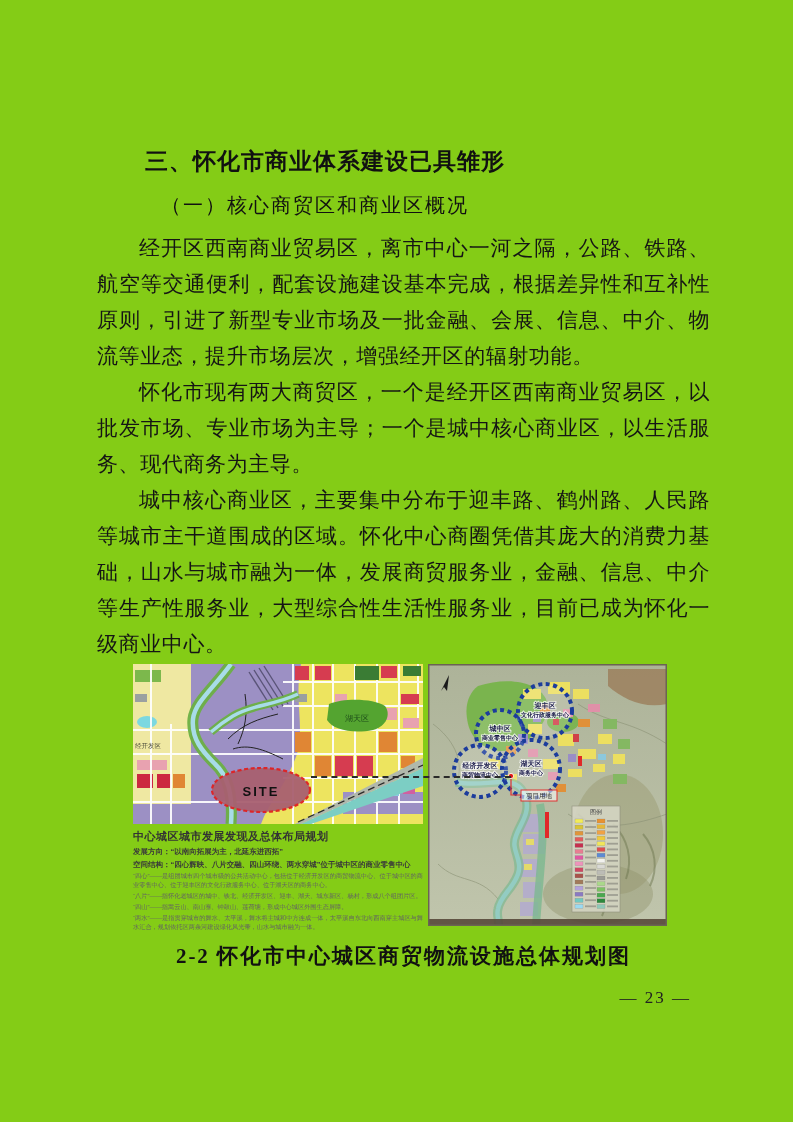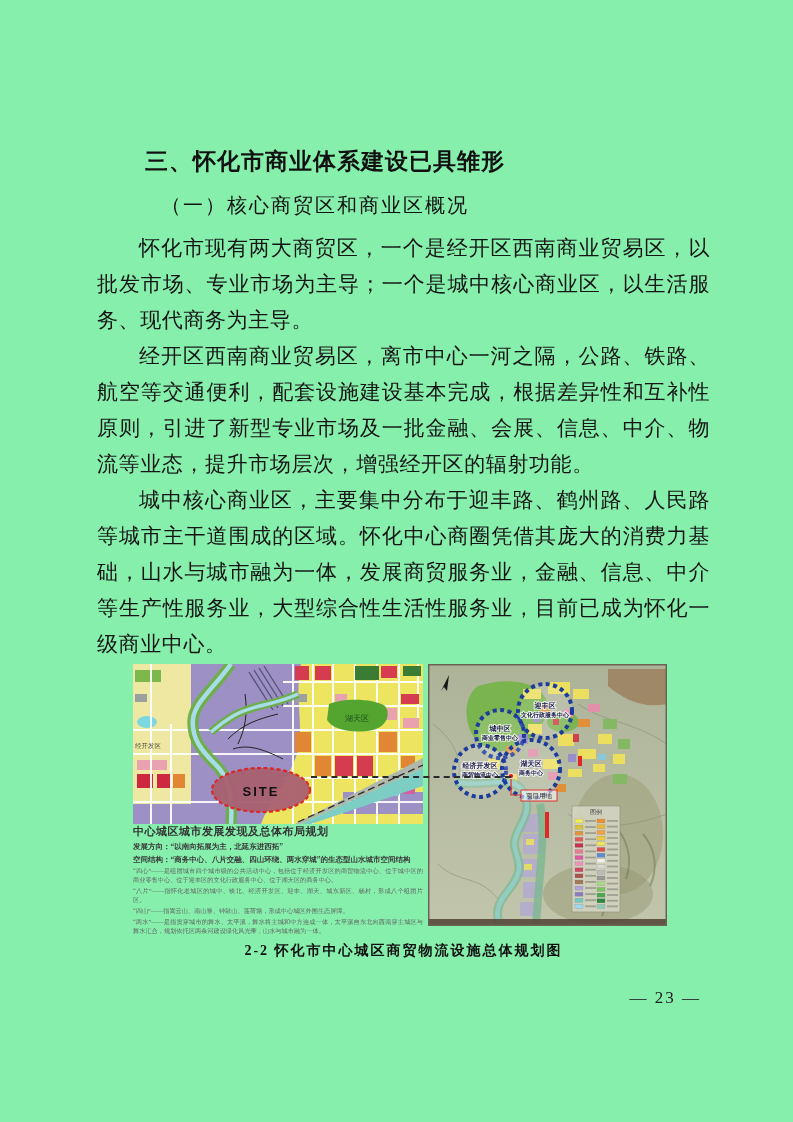--- a/index.html
+++ b/index.html
@@ -1,52 +1,52 @@
 <!DOCTYPE html>
 <html><head>
 <meta charset="utf-8">
 <style>
   html,body{margin:0;padding:0;background:#ffffff;}
-  .page{position:relative;width:793px;height:1122px;background:#86efac;overflow:hidden;
+  .page{position:relative;width:793px;height:1122px;background:#84cc16;overflow:hidden;
         font-family:"Liberation Serif","DejaVu Serif",serif;color:#1a1a1a;}
   .content{position:absolute;left:97px;top:146px;width:613px;}
   .h1{font-family:"DejaVu Sans","Liberation Sans",sans-serif;font-weight:bold;
       font-size:23px;line-height:30px;margin:0 0 16px 48px;letter-spacing:1px;color:#111;}
   .h2{font-size:20px;line-height:26px;margin:0 0 12px 64px;font-weight:400;
       letter-spacing:2px;color:#111;}
   .body-p{font-size:21px;line-height:36px;margin:0;text-indent:2em;text-align:justify;
       letter-spacing:0.6px;color:#151515;}
   .figure{position:relative;margin:2px 0 0 36px;width:534px;height:266px;}
   .panels{display:flex;gap:5px;}
   .left-panel{width:290px;}
   .right-panel{width:239px;}
   .left-map-svg{display:block;width:290px;height:160px;}
   .right-map-svg{display:block;width:239px;height:262px;}
-  .plan-text{width:290px;font-family:Liberation Serif, serif;}
+  .plan-text{width:290px;margin-top:5px;font-family:Liberation Sans, sans-serif;}
   .plan-title{font-size:11px;font-weight:bold;color:#333;margin:0 0 3px 0;letter-spacing:0.5px;}
   .plan-bold{font-size:7.5px;font-weight:bold;color:#3a3a3a;margin:0 0 2.5px 0;}
   .plan-note{font-size:6.2px;color:#636363;line-height:1.45;margin:0 0 2px 0;text-align:justify;}
   .connector{position:absolute;left:178px;top:112px;width:200px;height:0;
       border-top:2px dashed #2a2a2a;pointer-events:none;z-index:5;}
-  .caption{margin:12px 0 0 0;text-align:center;font-size:14px;font-weight:bold;
+  .caption{margin:12px 0 0 0;text-align:center;font-size:21px;font-weight:bold;
       letter-spacing:2px;color:#111;}
-  .footer{position:absolute;top:988px;right:92px;font-size:17px;letter-spacing:2px;color:#222;}
+  .footer{position:absolute;top:988px;right:102px;font-size:17px;letter-spacing:2px;color:#222;}
   svg text{font-family:"Liberation Sans","DejaVu Sans",sans-serif;}
 </style>
 </head>
 <body>
 
 <div class="page">
   <div class="content">
 
     <h1 class="h1">三、怀化市商业体系建设已具雏形</h1>
     <h2 class="h2">（一）核心商贸区和商业区概况</h2>
 
+    <p class="body-p">经开区西南商业贸易区，离市中心一河之隔，公路、铁路、航空等交通便利，配套设施建设基本完成，根据差异性和互补性原则，引进了新型专业市场及一批金融、会展、信息、中介、物流等业态，提升市场层次，增强经开区的辐射功能。</p>
     <p class="body-p">怀化市现有两大商贸区，一个是经开区西南商业贸易区，以批发市场、专业市场为主导；一个是城中核心商业区，以生活服务、现代商务为主导。</p>
-    <p class="body-p">经开区西南商业贸易区，离市中心一河之隔，公路、铁路、航空等交通便利，配套设施建设基本完成，根据差异性和互补性原则，引进了新型专业市场及一批金融、会展、信息、中介、物流等业态，提升市场层次，增强经开区的辐射功能。</p>
     <p class="body-p">城中核心商业区，主要集中分布于迎丰路、鹤州路、人民路等城市主干道围成的区域。怀化中心商圈凭借其庞大的消费力基础，山水与城市融为一体，发展商贸服务业，金融、信息、中介等生产性服务业，大型综合性生活性服务业，目前已成为怀化一级商业中心。</p>
 
     <div class="figure">
       <div class="panels">
 
         <div class="left-panel">
           <svg class="left-map-svg" viewBox="0 0 290 160">
 
             <rect width="290" height="160" fill="#ede45f"></rect>
             <rect x="0" y="0" width="58" height="160" fill="#efe8a2"></rect>
@@ -130,21 +130,21 @@
             <ellipse cx="128" cy="126" rx="49" ry="22" fill="#a86070" opacity="0.95" stroke="#e02020" stroke-width="2.2" stroke-dasharray="4,2.5"></ellipse>
             <text x="128" y="132" font-size="13" font-weight="bold" letter-spacing="2" text-anchor="middle" fill="#111111">SITE</text>
 
             <text x="224" y="57" font-size="8" text-anchor="middle" fill="#1e4e1a">湖天区</text>
             <text x="2" y="84" font-size="6.5" fill="#4a4a3a">经开发区</text>
           </svg>
 
           <div class="plan-text">
             <p class="plan-title">中心城区城市发展发现及总体布局规划</p>
             <p class="plan-bold">发展方向：“以南向拓展为主，北延东进西拓”</p>
-            <p class="plan-bold">空间结构：“商务中心、八片交融、四山环绕、两水穿城”的生态型山水城市空间结构</p>
+            <p class="plan-bold">空间结构：“四心辉映、八片交融、四山环绕、两水穿城”位于城中区的商业零售中心</p>
             <p class="plan-note">“四心”——是组团城市四个城市级的公共活动中心，包括位于经济开发区的商贸物流中心、位于城中区的商业零售中心、位于迎丰区的文化行政服务中心、位于湖天区的商务中心。</p>
             <p class="plan-note">“八片”——指怀化老城区的城中、铁北、经济开发区、迎丰、湖天、城东新区、杨村，形成八个组团片区。</p>
             <p class="plan-note">“四山”——指嵩云山、南山寨、钟鼓山、莲荷塘，形成中心城区外围生态屏障。</p>
             <p class="plan-note">“两水”——是指贯穿城市的舞水、太平溪，舞水将主城和中方连成一体，太平溪自东北向西南穿主城区与舞水汇合，规划依托区两条河建设绿化风光带，山水与城市融为一体。</p>
           </div>
         </div>
 
         <div class="right-panel">
           <svg class="right-map-svg" viewBox="0 0 239 262">
             <defs>

